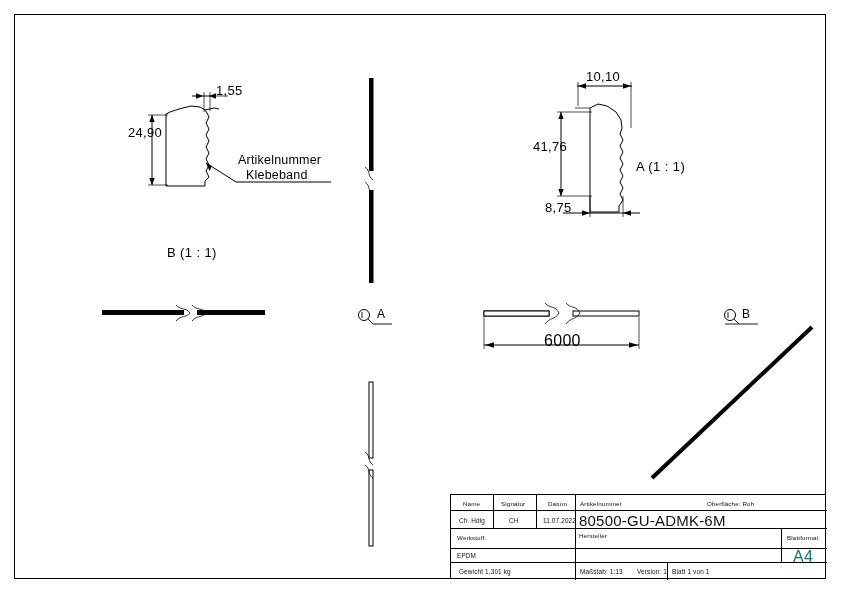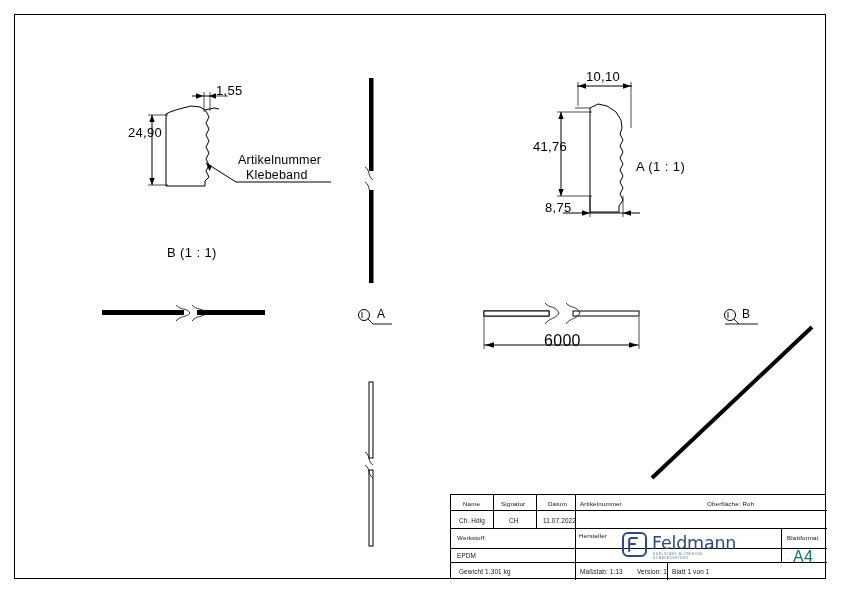--- a/index.html
+++ b/index.html
@@ -178,39 +178,30 @@
     <div class="lbl" style="left:12px;top:5px;">Name</div>
     <div class="lbl" style="left:50px;top:5px;">Signatur</div>
     <div class="lbl" style="left:97px;top:5px;">Datum</div>
     <div class="lbl" style="left:129px;top:5px;">Artikelnummer</div>
     <div class="lbl" style="left:256px;top:5px;">Oberfläche:  Roh</div>
 
     <div class="val" style="left:8px;top:22px;">Ch. Hdlg</div>
     <div class="val" style="left:58px;top:22px;">CH</div>
     <div class="val" style="left:92px;top:22px;">11.07.2022</div>
 
+    <div class="artno" style="left:128px;top:17px;">80500-GU-ADMK-6M</div>
 
     <div class="lbl" style="left:6px;top:39px;">Werkstoff:</div>
     <div class="val" style="left:6px;top:57px;">EPDM</div>
 
     <div class="lbl" style="left:128px;top:37px;">Hersteller</div>
 
     <div class="lbl" style="left:336px;top:39px;">Blattformat</div>
     <div class="a4" style="left:342px;top:53px;">A4</div>
 
     <div class="val" style="left:8px;top:73px;">Gewicht 1.301 kg</div>
     <div class="val" style="left:129px;top:73px;">Maßstab: 1:13</div>
     <div class="val" style="left:186px;top:73px;">Version: 1</div>
     <div class="val" style="left:221px;top:73px;">Blatt 1 von 1</div>
   </div>
 
-  <div class="logo">
-    <div class="mark">
-      <svg width="21" height="21" style="position:absolute;left:0;top:0;">
-        <path d="M13,4 L7.5,4 C6,4 5.2,5 5.2,6.3 L5.2,17
-                 M5.2,10 L11,10" fill="none" stroke="#2c4a7c" stroke-width="2" stroke-linecap="round"></path>
-      </svg>
-    </div>
-    <div class="word">Feldmann</div>
-    <div class="tag">EDELSTAHL ALUMINIUM SCHMIEDEEISEN</div>
-  </div>
 
 </div>
 
 </body></html>

